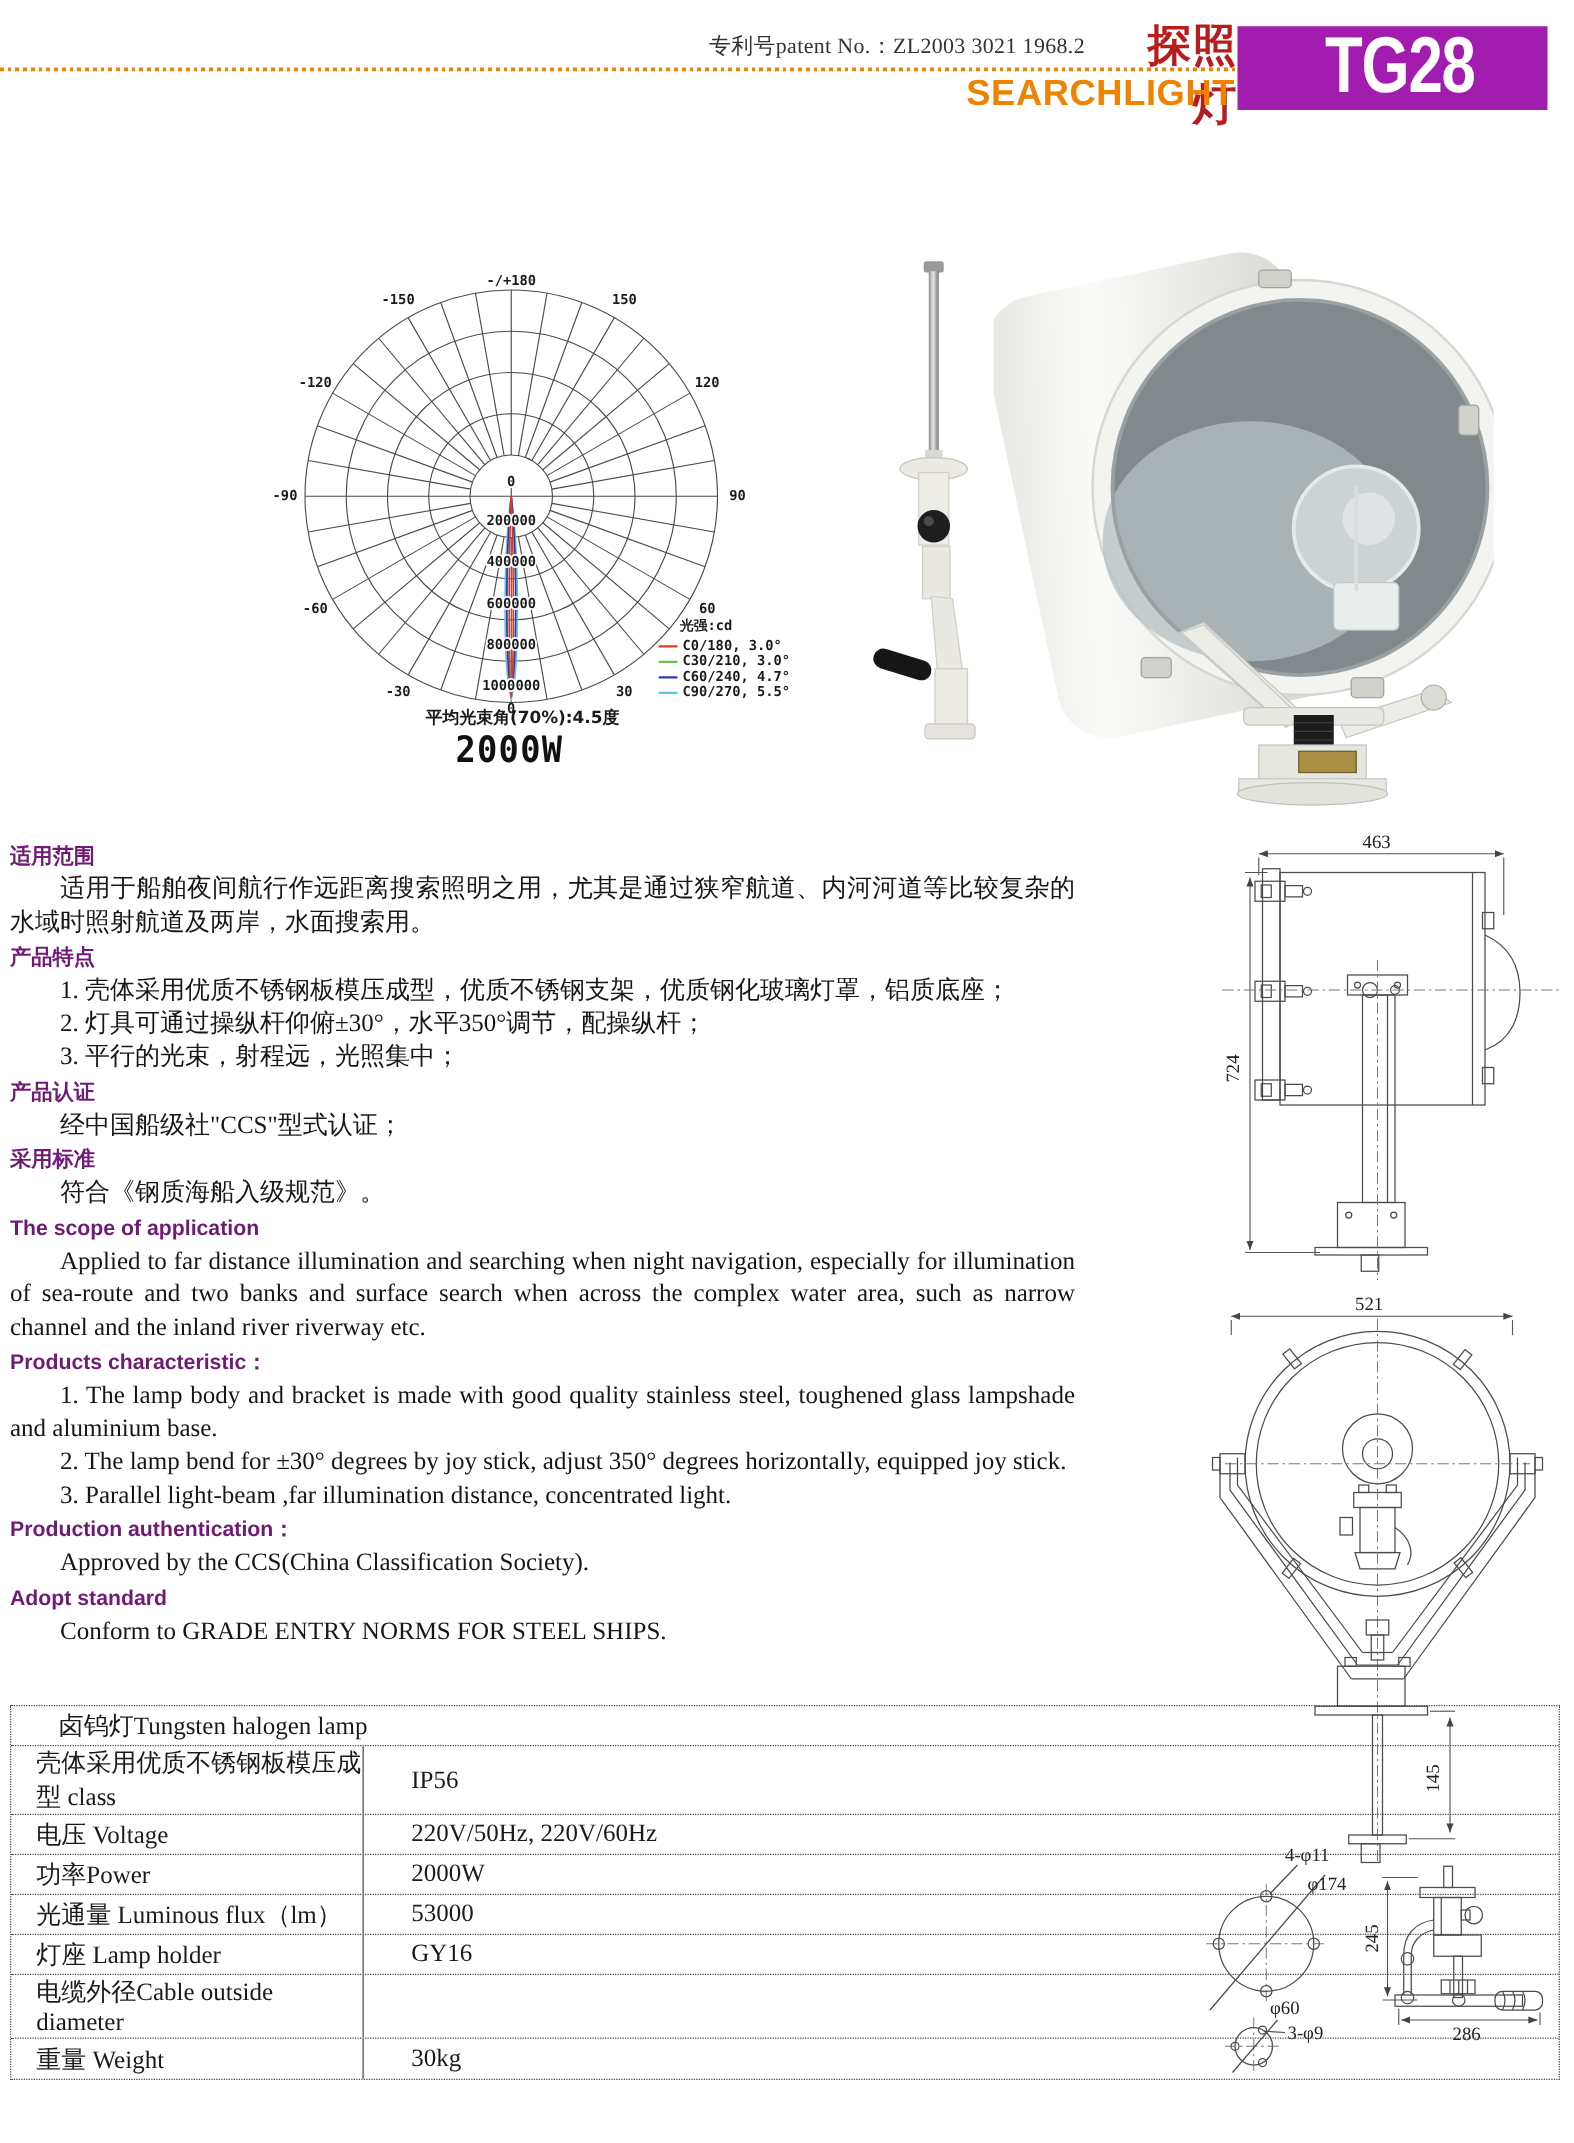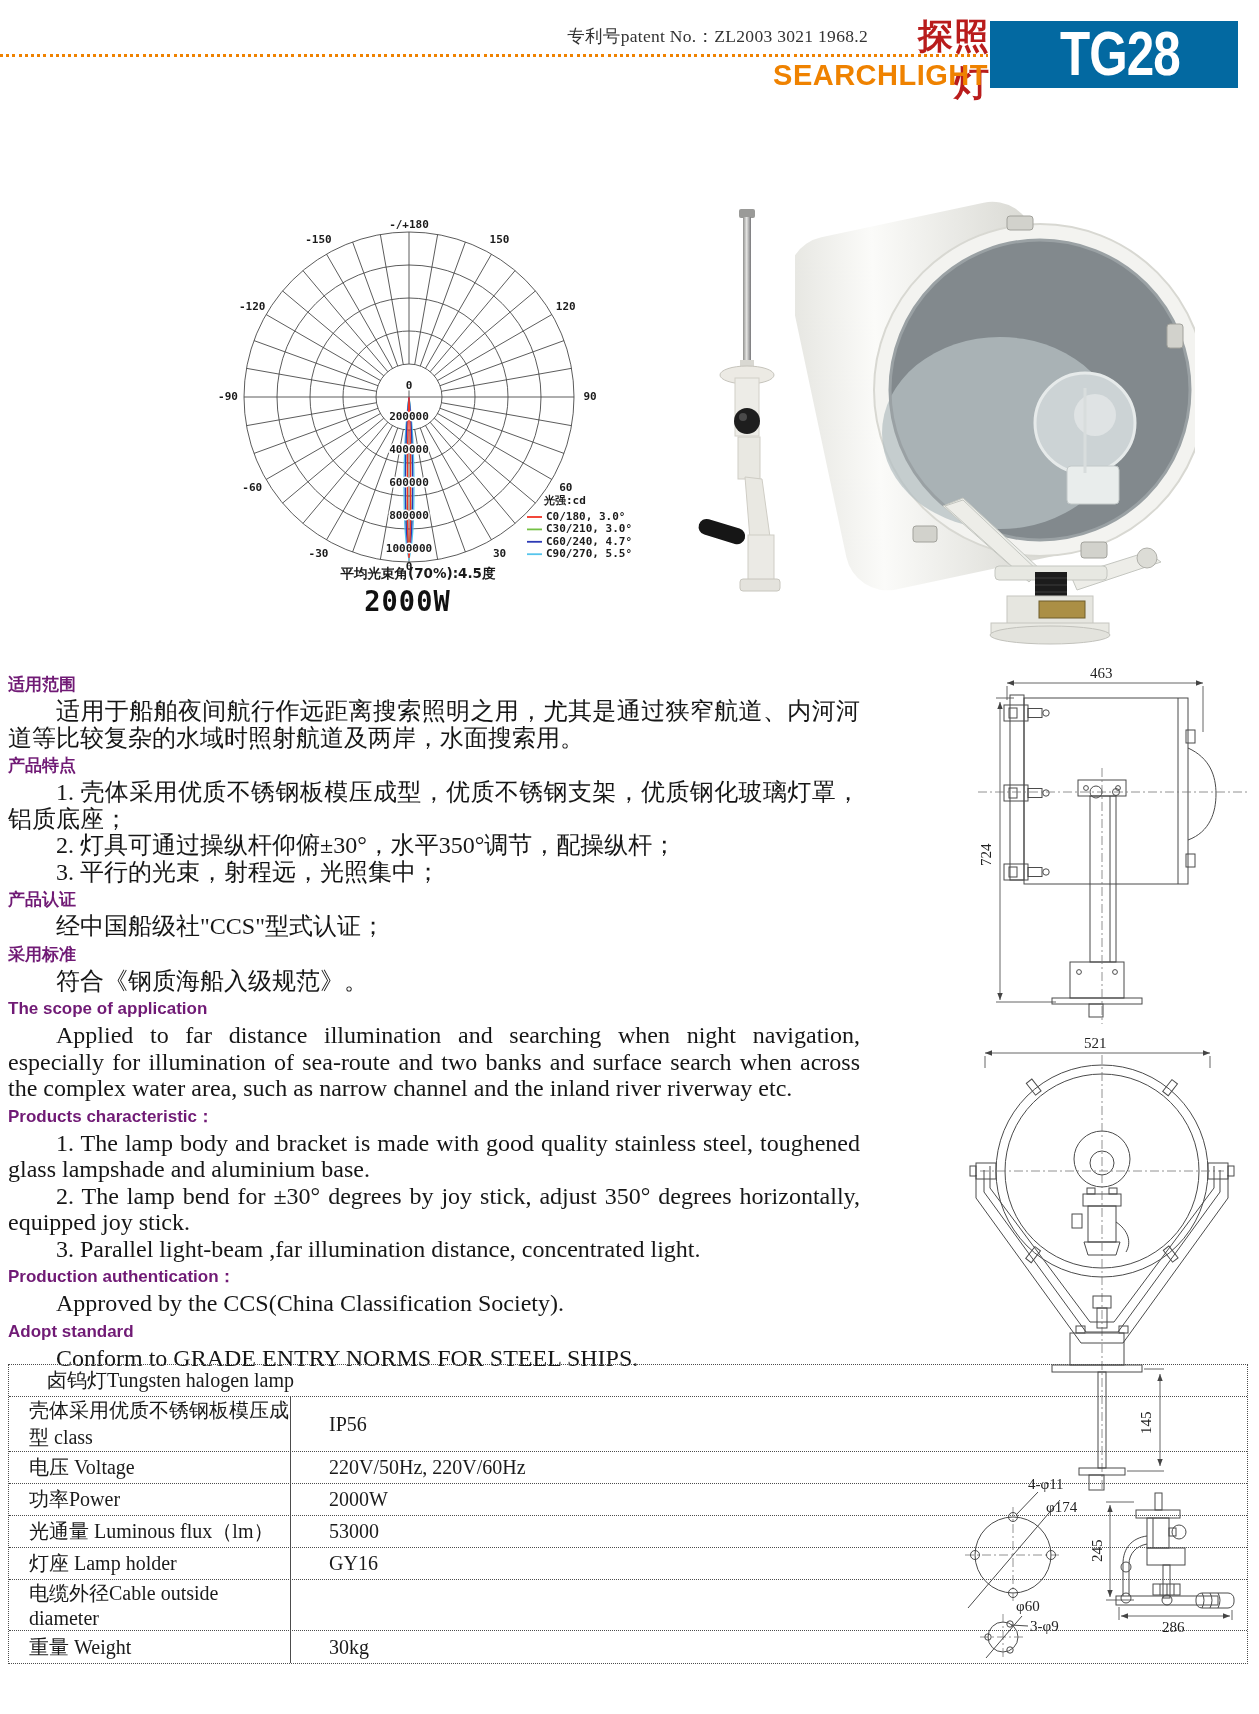--- a/index.html
+++ b/index.html
@@ -10,39 +10,39 @@
   .patent{position:absolute;left:400px;top:24px;width:468px;text-align:right;
           font-size:17.5px;color:#333;letter-spacing:0.3px;}
   .cn-title{position:absolute;left:884px;top:13px;width:106px;text-align:right;
             font-family:"Liberation Sans",sans-serif;font-weight:bold;font-size:35px;
             color:#b91c1c;letter-spacing:1px;}
   .dotted-rule{position:absolute;left:0;top:54px;width:988px;height:3.4px;
                background:repeating-linear-gradient(90deg,#ef8200 0 3px,transparent 3px 6.2px);}
   .en-title{position:absolute;left:620px;top:59px;width:368px;text-align:right;
             font-family:"Liberation Sans",sans-serif;font-weight:bold;font-size:29px;
             color:#ef8200;letter-spacing:0.5px;}
-  .model-box{position:absolute;left:990px;top:21px;width:248px;height:67px;background:#0369a1;}
+  .model-box{position:absolute;left:990px;top:21px;width:248px;height:67px;background:#a21caf;}
   .model-box span{display:inline-block;margin-left:70px;line-height:64px;color:#fff;
                   font-family:"Liberation Sans",sans-serif;font-weight:bold;font-size:52px;
                   letter-spacing:-1px;transform:scaleY(1.22) scaleX(0.95);transform-origin:left center;}
 
   
   #polar-svg{position:absolute;left:190px;top:165px;width:490px;height:430px;}
   #polar-svg text{font:bold 11px "DejaVu Sans Mono",monospace;fill:#1a1a1a;}
   #polar-svg .halo{paint-order:stroke;stroke:#fff;stroke-width:3px;}
   #polar-svg .cap{font:bold 13.5px "DejaVu Sans",sans-serif;}
   .chart-title{position:absolute;left:340px;top:585px;width:135px;text-align:center;
                font-family:"DejaVu Sans Mono",monospace;font-weight:bold;font-size:27px;
                letter-spacing:1px;color:#111;transform:scaleY(1.08);}
 
   
   #text-sections{position:absolute;left:8px;top:670px;width:852px;}
   .sec-h{font-size:17px;line-height:27px;font-weight:bold;color:#701a75;
          font-family:"Liberation Sans",sans-serif;margin:1px 0 0 0;}
-  .sec-p{font-size:24px;line-height:26.5px;margin:0;text-indent:2em;text-align:justify;color:#161616;}
+  .sec-p{font-size:20px;line-height:26.5px;margin:0;text-indent:2em;text-align:justify;color:#161616;}
   .sec-p.cn{font-family:"Liberation Serif",serif;}
   .sec-p.en{font-family:"Liberation Serif",serif;}
 
   
   #tech-svg{position:absolute;left:880px;top:610px;width:379px;height:1104px;}
   #tech-svg *{stroke:#4b4b4b;fill:none;stroke-width:1;}
   #tech-svg .dl{stroke:#555;stroke-width:0.9;}
   #tech-svg .dd{stroke:#777;stroke-width:0.8;stroke-dasharray:9 3 2 3;}
   #tech-svg text{fill:#222;stroke:none;font:15px "Liberation Serif",serif;}
   #tech-svg marker path{fill:#444;stroke:none;}

